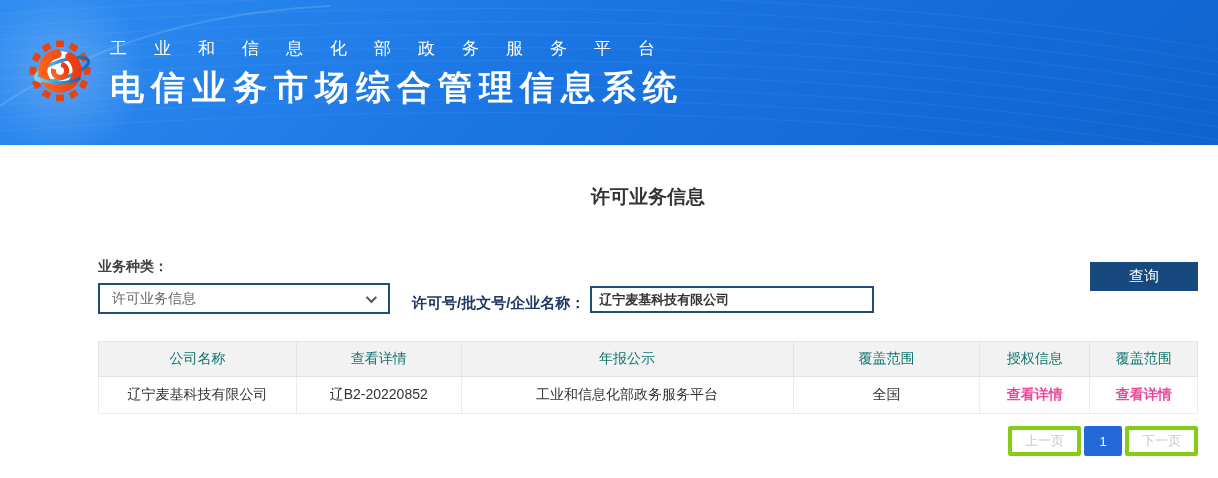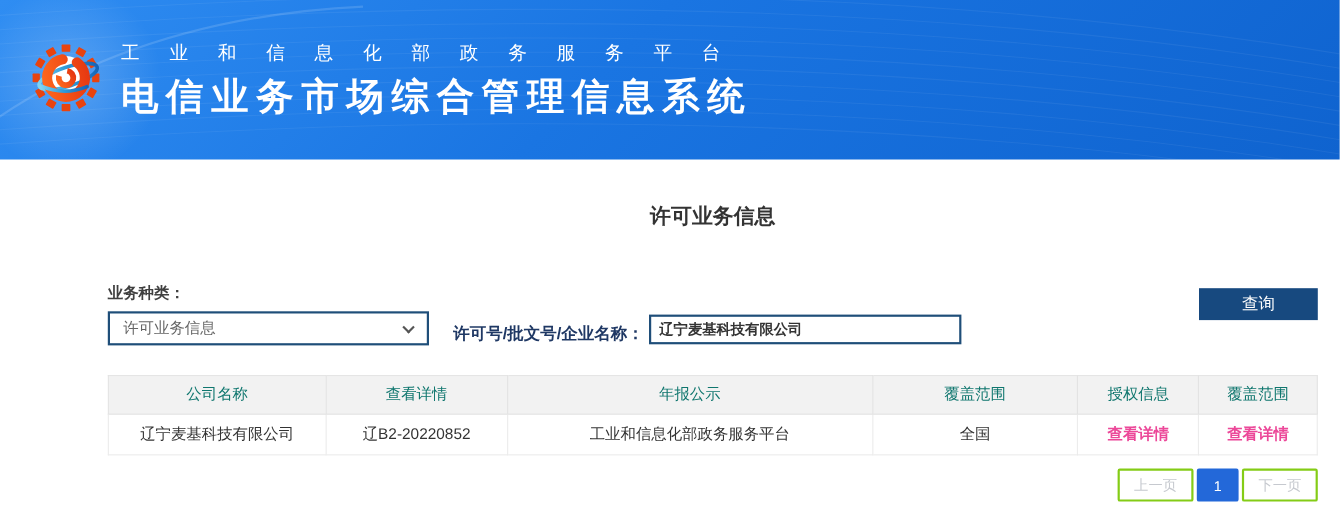--- a/index.html
+++ b/index.html
@@ -54,21 +54,21 @@
   }
   table.result td {
     height:37px; background:#fff; color:#333;
     border:1px solid #ececec; text-align:center;
   }
   td .detail-link { font-weight:700; color:#ec4899; cursor:pointer; text-decoration:none; }
 
   
   .pagination { display:flex; justify-content:flex-end; gap:3px; margin-top:12px; }
   .pg {
-    height:30px; border:2px solid #84cc16; background:#fff; color:#c6c9cf;
+    height:30px; border:4px solid #84cc16; background:#fff; color:#c6c9cf;
     font-size:13px; padding:0 13px; cursor:pointer; border-radius:2px;
     font-family:"Liberation Sans","DejaVu Sans",sans-serif;
   }
   .pg.current { width:38px; padding:0; background:#2368d9; border-color:#2368d9; color:#fff; }
 </style>
 </head>
 <body>
 
 <div>
 

